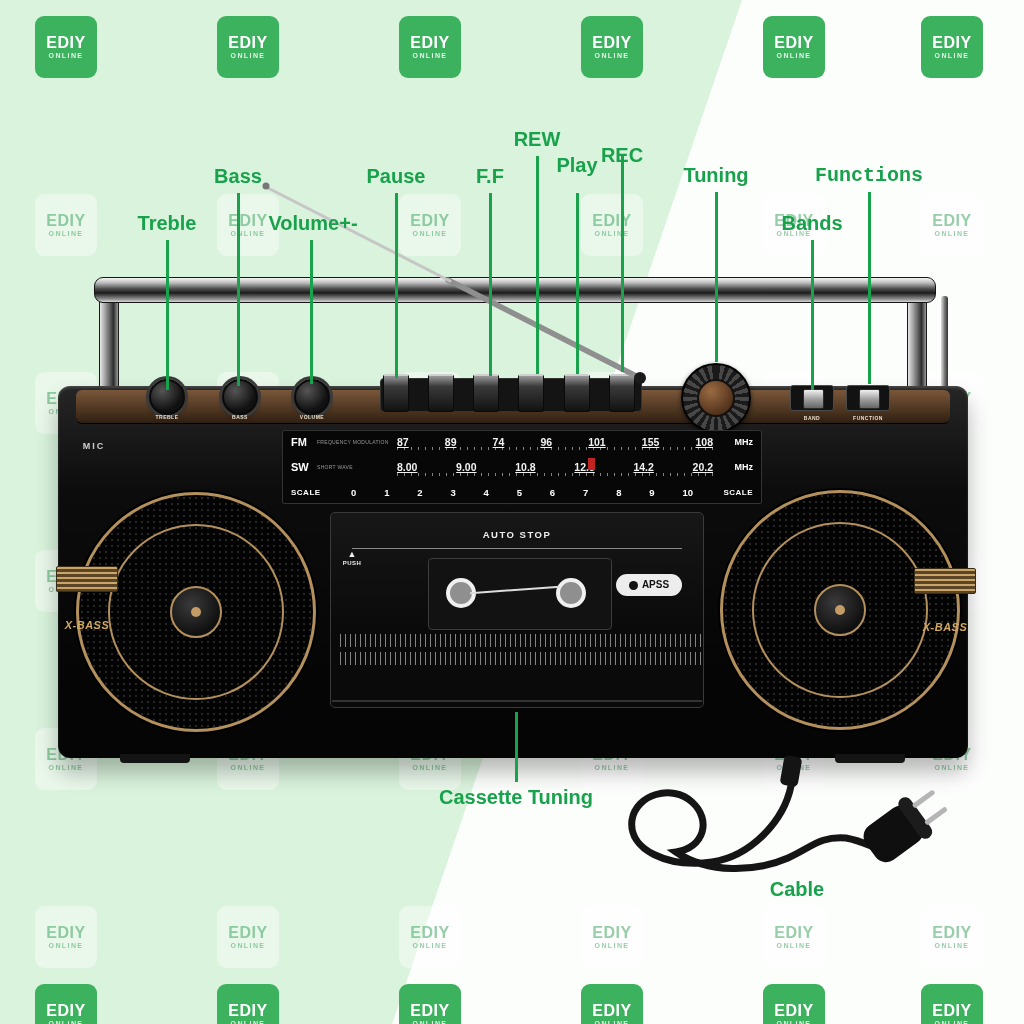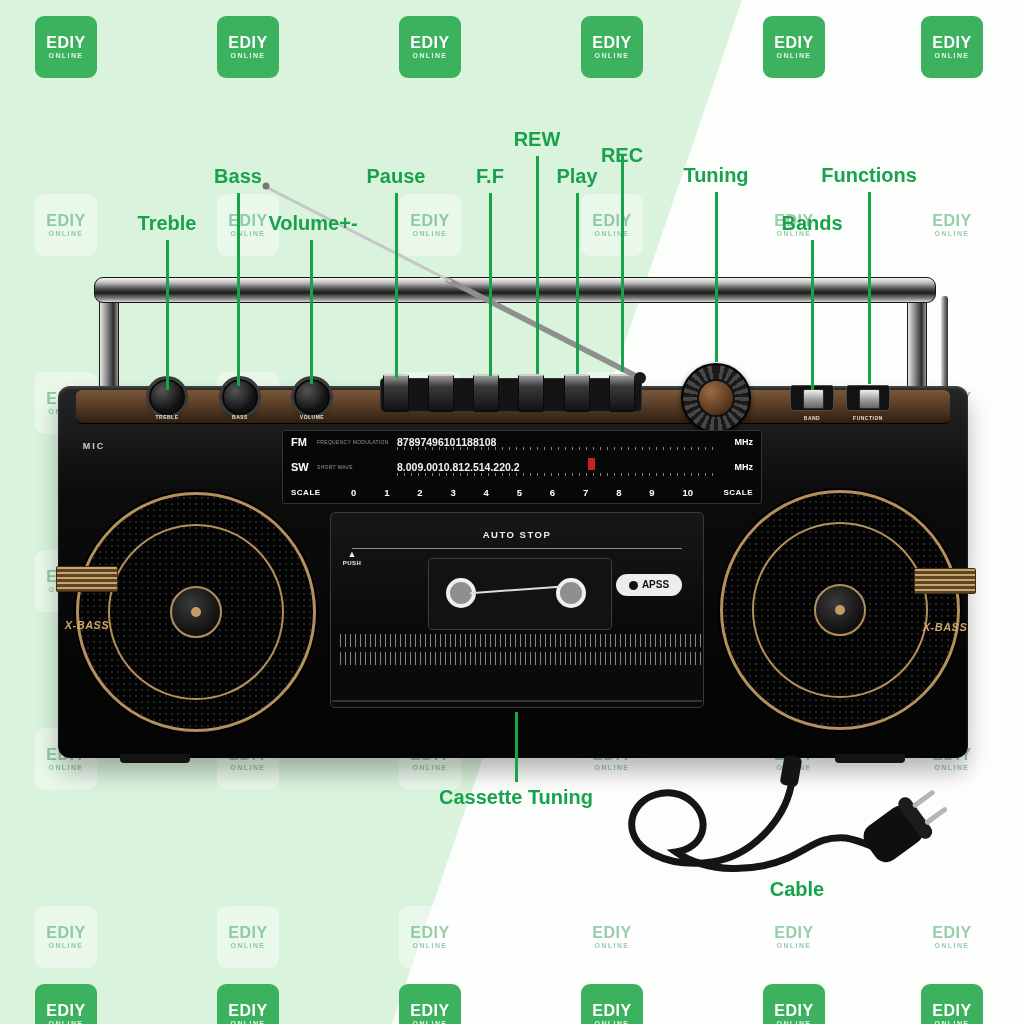--- a/index.html
+++ b/index.html
@@ -53,22 +53,22 @@
   .slider-knob{position:absolute;left:12px;top:3px;width:19px;height:18px;border-radius:2px;border:1px solid #2a2a2a;
     background:linear-gradient(180deg,#f0f0f0,#9a9a9a 55%,#666);}
 
   .mic{left:72px;top:442px;width:44px;text-align:center;font:700 9px/1 "Liberation Sans",sans-serif;color:#cfcfcf;letter-spacing:2px;}
 
   .dial{left:282px;top:430px;width:480px;height:74px;background:#070707;border:1px solid #333;border-radius:2px;
     display:flex;flex-direction:column;justify-content:space-between;padding:3px 0;}
   .dial-row{display:flex;align-items:center;height:16px;padding:0 8px;}
   .dial-band{width:26px;font:800 11px/1 "Liberation Sans",sans-serif;color:#fff;}
   .dial-desc{width:72px;font:400 5px/1 "Liberation Sans",sans-serif;color:#9a9a9a;letter-spacing:.3px;}
-  .dial-nums{flex:1;display:flex;justify-content:flex-start;padding:0 8px;position:relative;
-    font:700 10.5px/1 "Liberation Sans",sans-serif;color:#f2f2f2;}
+  .dial-nums{flex:1;display:flex;justify-content:space-between;padding:0 8px;position:relative;
+    font:700 10.5px/1 "Liberation Sans",sans-serif;color:#f2f2f2;text-decoration:underline;}
   .dial-nums::after{content:"";position:absolute;left:8px;right:8px;bottom:-3px;height:3px;
     background:repeating-linear-gradient(90deg,rgba(255,255,255,.5) 0 1px,transparent 1px 7px);}
   .dial-unit{width:32px;text-align:right;font:700 9px/1 "Liberation Sans",sans-serif;color:#fff;}
   .dial-scale{display:flex;align-items:center;height:15px;padding:0 8px;}
   .scale-word{width:42px;font:800 8px/1 "Liberation Sans",sans-serif;color:#fff;letter-spacing:.5px;}
   .scale-word.right{text-align:right;}
   .scale-nums{flex:1;display:flex;justify-content:space-between;padding:0 18px;
     font:700 9.5px/1 "Liberation Sans",sans-serif;color:#fff;}
   .red-marker{left:588px;top:458px;width:7px;height:12px;background:#c22422;z-index:3;}
 
@@ -336,21 +336,21 @@
     <div class="abs dial">
       <div class="dial-row">
         <span class="dial-band">FM</span>
         <span class="dial-desc">FREQUENCY MODULATION</span>
         <span class="dial-nums">
             <span>87</span>
             <span>89</span>
             <span>74</span>
             <span>96</span>
             <span>101</span>
-            <span>188</span>
+            <span>155</span>
             <span>108</span>
           </span>
         <span class="dial-unit">MHz</span>
       </div>
       <div class="dial-row">
         <span class="dial-band">SW</span>
         <span class="dial-desc">SHORT WAVE</span>
         <span class="dial-nums">
             <span>8.00</span>
             <span>9.00</span>
@@ -447,21 +447,21 @@
     <div class="lead" style="left:810.5px;top:240px;height:150px;"></div>
     <div class="lead" style="left:867.5px;top:192px;height:192px;"></div>
     <div class="lead" style="left:514.5px;top:712px;height:70px;"></div>
 
     <div class="callout" style="left:167px;top:212px;">Treble</div>
     <div class="callout" style="left:238px;top:165px;">Bass</div>
     <div class="callout" style="left:313px;top:212px;">Volume+-</div>
     <div class="callout" style="left:396px;top:165px;">Pause</div>
     <div class="callout" style="left:490px;top:165px;">F.F</div>
     <div class="callout" style="left:537px;top:128px;">REW</div>
-    <div class="callout" style="left:577px;top:165px;">Play</div>
+    <div class="callout" style="left:577px;top:154px;">Play</div>
     <div class="callout" style="left:622px;top:144px;">REC</div>
     <div class="callout" style="left:716px;top:164px;">Tuning</div>
     <div class="callout" style="left:812px;top:212px;">Bands</div>
-    <div class="callout" style="left:869px;top:164px;">Functions</div>
+    <div class="callout" style="left:869px;top:164px;font-family:Liberation Mono, monospace;">Functions</div>
     <div class="callout" style="left:516px;top:786px;">Cassette Tuning</div>
     <div class="callout" style="left:797px;top:878px;">Cable</div>
   </div>
 </div>
 
 </body></html>

